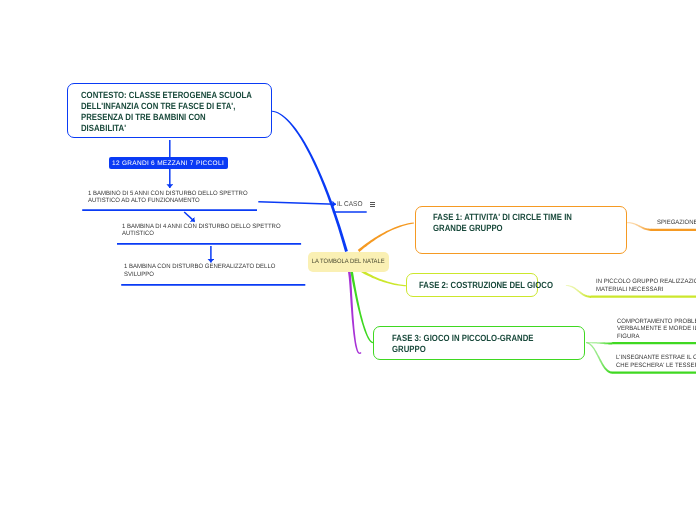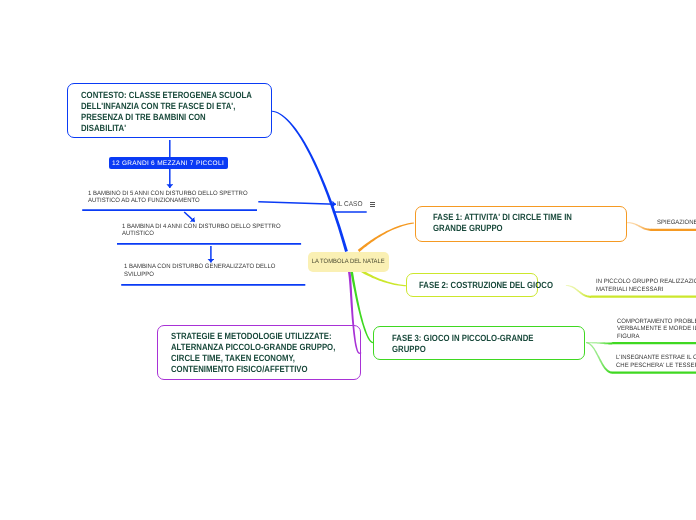--- a/index.html
+++ b/index.html
@@ -133,31 +133,28 @@
   <div class="ham" style="left:369.9px;top:201.7px;width:5.2px;">
     <i></i>
     <i></i>
     <i></i>
   </div>
 
   <div class="node central" style="left:308px;top:252px;width:81px;height:19.5px;">
     <span>LA TOMBOLA DEL NATALE</span>
   </div>
 
-  <div class="node roundbox orange" style="left:414.9px;top:206px;width:212px;height:36px;padding:4.5px 10px 6px 17px;">
+  <div class="node roundbox orange" style="left:414.9px;top:206px;width:212px;height:48px;padding:4.5px 10px 6px 17px;">
     <span>FASE 1: ATTIVITA' DI CIRCLE TIME IN<br>GRANDE GRUPPO</span>
   </div>
   <div class="node roundbox yellowgreen" style="left:406px;top:273px;width:132px;height:24px;padding:5.5px 10px 6px 11.5px;">
     <span>FASE 2: COSTRUZIONE DEL GIOCO</span>
   </div>
   <div class="node roundbox green" style="left:373px;top:326px;width:212px;height:34px;padding:5.5px 10px 6px 18px;">
     <span>FASE 3: GIOCO IN PICCOLO-GRANDE<br>GRUPPO</span>
-  </div>
-  <div class="node roundbox purple" style="left:157.4px;top:325px;width:204px;height:55px;padding:4.5px 10px 6px 13px;">
-    <span>STRATEGIE E METODOLOGIE UTILIZZATE:<br>ALTERNANZA PICCOLO-GRANDE GRUPPO,<br>CIRCLE TIME, TAKEN ECONOMY,<br>CONTENIMENTO FISICO/AFFETTIVO</span>
   </div>
 
   <div class="node leaf" style="left:657.1px;top:218.5px;">
     <span>SPIEGAZIONE</span>
   </div>
   <div class="node leaf" style="left:595.8px;top:278.2px;">
     <span>IN PICCOLO GRUPPO REALIZZAZIONE<br>MATERIALI NECESSARI</span>
   </div>
   <div class="node leaf" style="left:616.6px;top:317.5px;">
     <span>COMPORTAMENTO PROBLEMA<br>VERBALMENTE E MORDE IL COMPAGNO<br>FIGURA</span>

